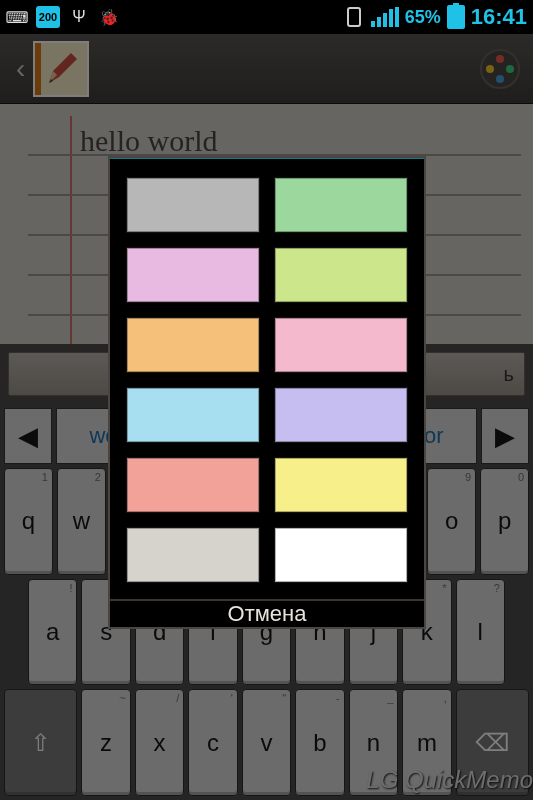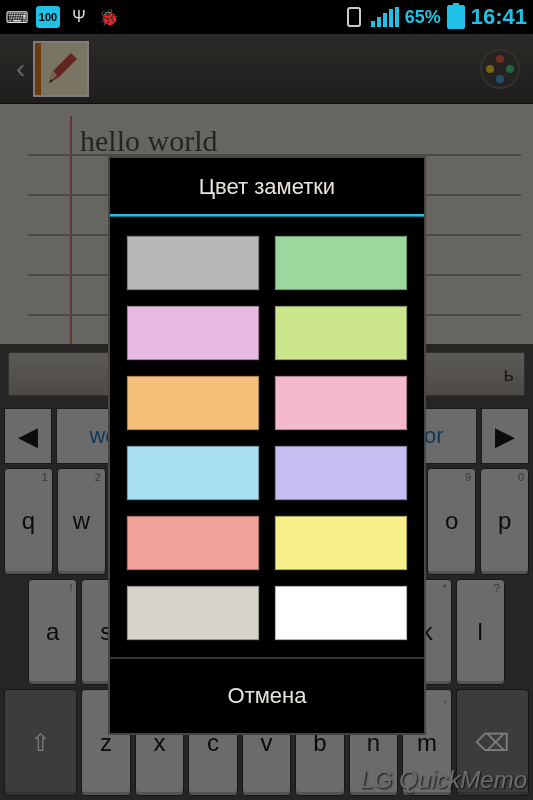--- a/index.html
+++ b/index.html
@@ -115,21 +115,21 @@
     flex: 1; background: #d4d4d4; border: 1px solid #1a1a1a; border-radius: 4px;
     display: flex; flex-direction: column; align-items: center; justify-content: center;
     font-size: 24px; color: #000; position: relative;
     box-shadow: inset 0 -3px 0 rgba(0,0,0,.25);
   }
   .key .alt { position: absolute; top: 2px; right: 4px; font-size: 11px; color: #666; }
   .key.dark { background: #6e6e6e; color: #fff; }
   .key.wide15 { flex: 1.5; }
   .key.space { flex: 3; }
   .watermark {
-    position: absolute; bottom: 6px; right: 6px;
+    position: absolute; bottom: 6px; right: 0;
     font-size: 24px; color: #d9d9d9; font-style: italic;
     text-shadow: 1px 1px 2px #000; pointer-events: none;
   }
 
   
   .dim-overlay {
     position: absolute; top: 34px; left: 0; right: 0; bottom: 0;
     background: rgba(20, 20, 20, 0.55);
   }
   .dialog {
@@ -156,31 +156,31 @@
   }
   .swatch {
     height: 56px;
     border: 1px solid #111;
     box-shadow: inset 0 0 0 1px rgba(0,0,0,.3);
   }
   .dialog-cancel {
     text-align: center;
     color: #e8e4dc;
     font-size: 22px;
-    padding: 24px 0;
+    padding: 0 0;
     border-top: 2px solid #3a3530;
   }
 </style>
 </head>
 <body>
 
 <div class="status-bar">
   <div class="status-left">
     <span class="status-icon">⌨</span>
-    <span class="status-icon" style="background:#1fc1e6;color:#000;border-radius:3px;font-size:11px;font-weight:bold;width:24px;">100</span>
+    <span class="status-icon" style="background:#1fc1e6;color:#000;border-radius:3px;font-size:11px;font-weight:bold;width:24px;">200</span>
     <span class="status-icon">Ψ</span>
     <span class="status-icon">🐞</span>
   </div>
   <div class="status-right">
     <span class="status-icon">
         <span class="vibrate-icon"></span>
       </span>
     <span class="signal-bars">
       <span style="height:6px"></span>
         <span style="height:10px"></span>
@@ -358,21 +358,20 @@
       <div class="key dark wide15">
         <span>⌫</span>
       </div>
     </div>
 </div>
 
 <div class="watermark">LG QuickMemo</div>
 
 <div class="dim-overlay"></div>
 <div class="dialog">
-  <div class="dialog-title">Цвет заметки</div>
   <div class="dialog-title-sep"></div>
   <div class="color-grid" id="colorGrid">
       <div class="swatch" style="background: rgb(183, 183, 183);"></div>
       <div class="swatch" style="background: rgb(156, 216, 158);"></div>
       <div class="swatch" style="background: rgb(232, 185, 225);"></div>
       <div class="swatch" style="background: rgb(203, 230, 139);"></div>
       <div class="swatch" style="background: rgb(244, 192, 122);"></div>
       <div class="swatch" style="background: rgb(244, 185, 205);"></div>
       <div class="swatch" style="background: rgb(167, 223, 240);"></div>
       <div class="swatch" style="background: rgb(198, 189, 240);"></div>

